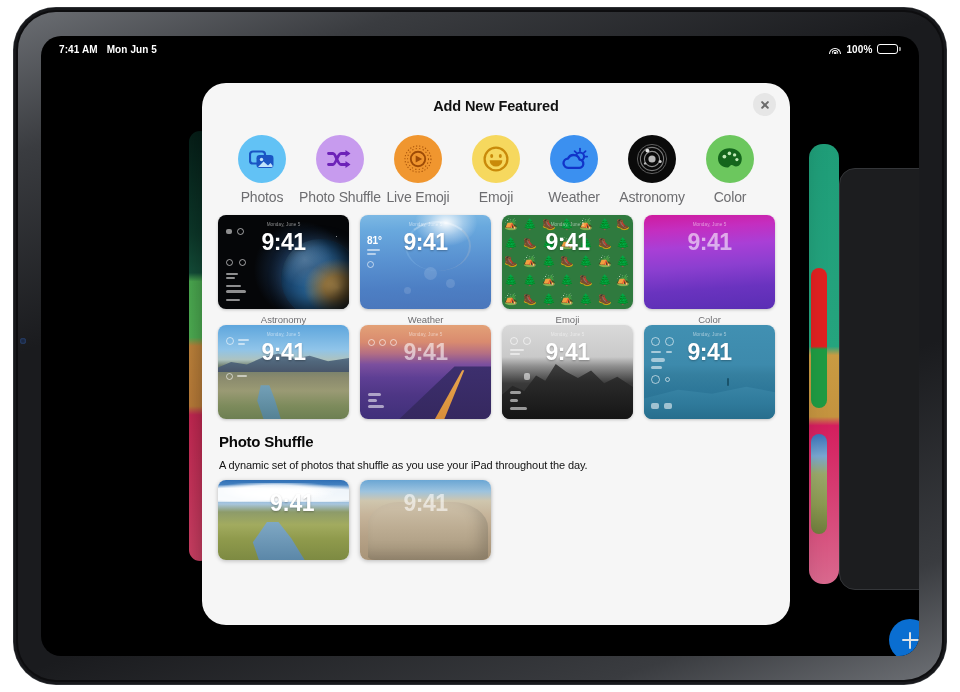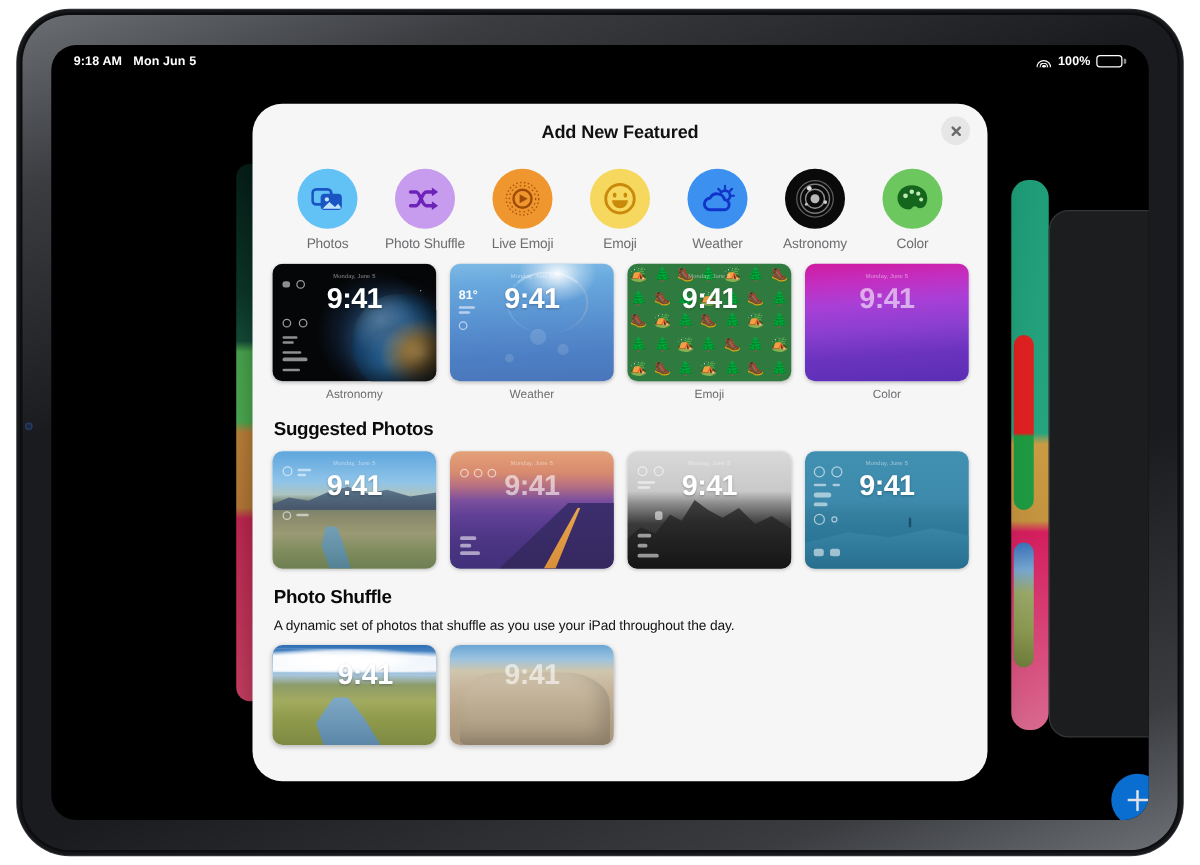--- a/index.html
+++ b/index.html
@@ -180,21 +180,21 @@
     width: 66px;
     display: flex; flex-direction: column; align-items: center;
     cursor: pointer;
   }
   .category-bubble {
     width: 48px; height: 48px; border-radius: 50%;
     display: flex; align-items: center; justify-content: center;
     margin-bottom: 6px;
   }
   .category-label {
-    font-size: 11px; color: #6d6d70; text-align: center;
+    font-size: 14px; color: #6d6d70; text-align: center;
     letter-spacing: -0.15px; white-space: nowrap;
   }
 
   
   #sheet-body {
     padding: 0 16px;
   }
   .section-heading {
     font-size: 15px; font-weight: bold; color: #0a0a0a;
     margin: 6px 0 9px 1px; letter-spacing: -0.25px;
@@ -391,21 +391,21 @@
 <body>
 
 <div id="device-frame">
   <div id="device-bezel"></div>
   <div id="front-camera"></div>
 
   <div id="device-screen">
 
     <div id="status-bar">
       <div class="status-left">
-        <span>9:18 AM</span>
+        <span>7:41 AM</span>
         <span>Mon Jun 5</span>
       </div>
       <div class="status-right">
         <span class="wifi-glyph">
           <i class="a"></i>
             <i class="b"></i>
             <i class="c"></i>
         </span>
         <span>100%</span>
         <span class="battery-glyph">
@@ -619,21 +619,20 @@
           <div class="thumb-cell">
             <div class="thumb-card art-color">
               <div class="lock-date dim">Monday, June 5</div>
               <div class="lock-time dim">9:41</div>
             </div>
             <div class="thumb-caption">Color</div>
           </div>
 
         </div>
 
-        <div class="section-heading" style="margin-top:14px;">Suggested Photos</div>
         <div class="thumb-row">
 
           <div class="thumb-cell">
             <div class="thumb-card art-photo-1">
               <div class="ridge"></div>
               <div class="river"></div>
               <div class="wc" style="left:8px;top:12px;width:8px;height:8px;"></div>
               <div class="w" style="left:20px;top:14px;width:11px;height:2px;"></div>
               <div class="w" style="left:20px;top:18px;width:7px;height:2px;"></div>
               <div class="wc" style="left:8px;top:48px;width:7px;height:7px;"></div>

